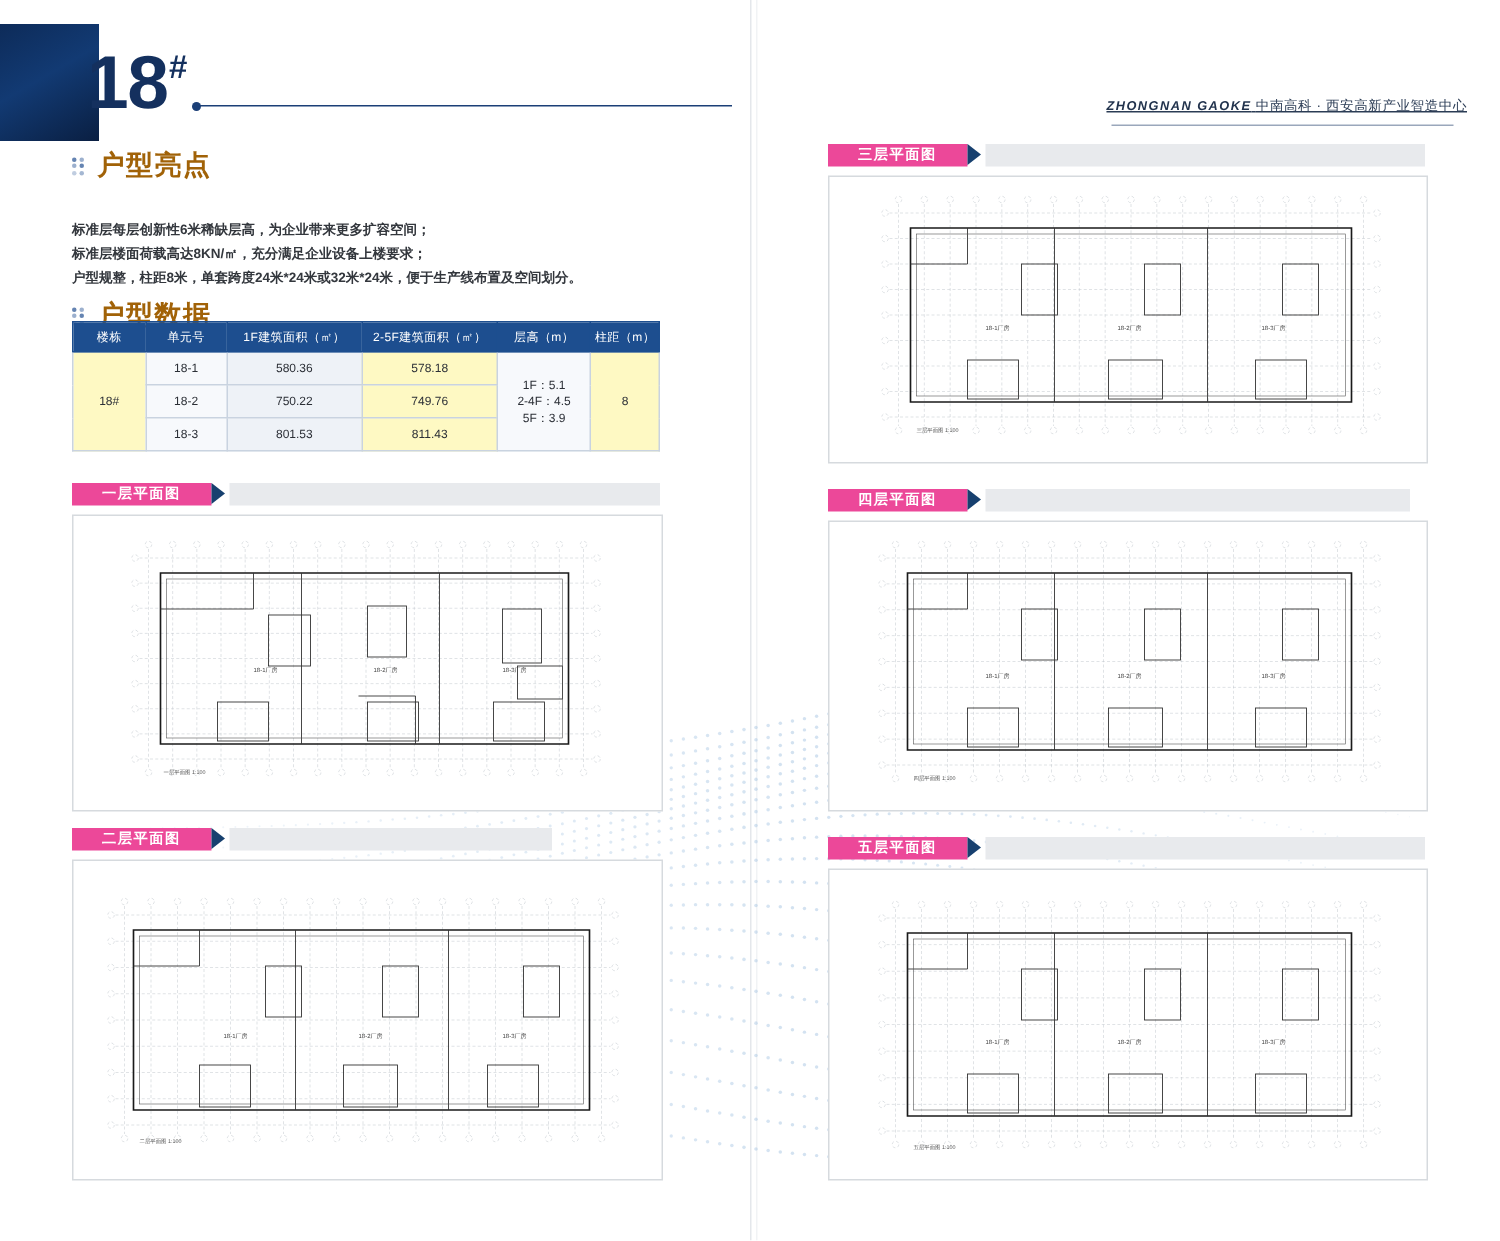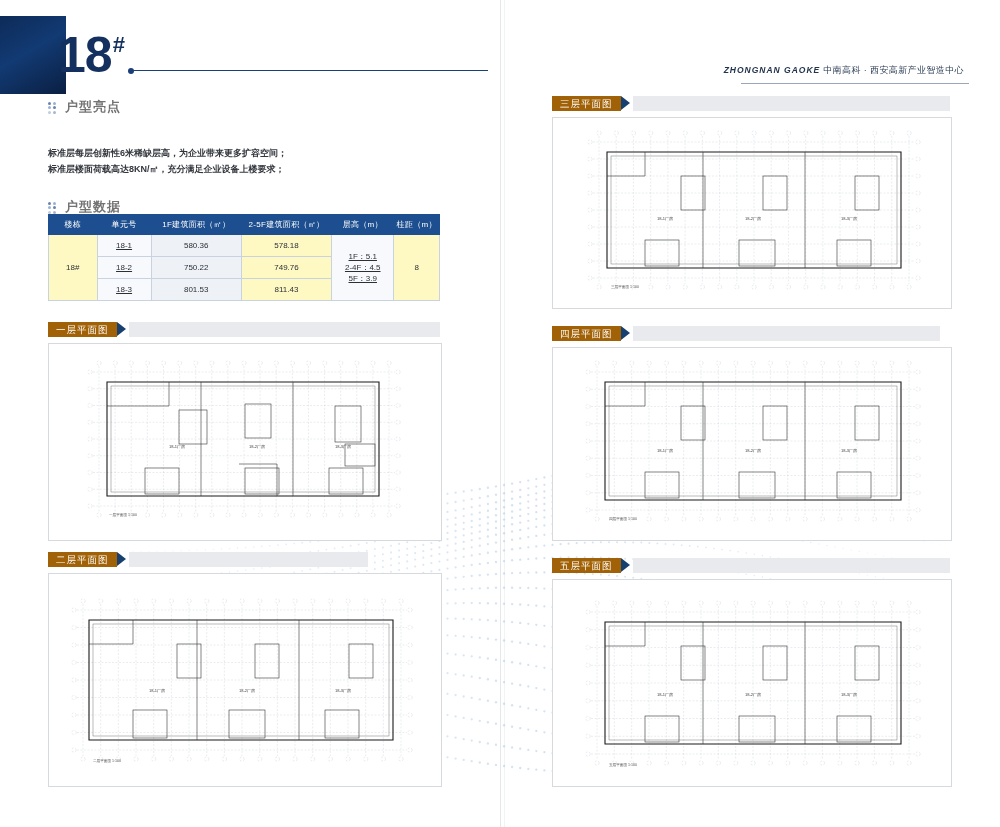--- a/index.html
+++ b/index.html
@@ -68,26 +68,27 @@
   .header-rule-right {
     position: absolute;
     left: 741px;
     top: 83px;
     width: 228px;
     height: 1px;
     background: #9aa7bb;
   }
   .brand-line {
     position: absolute;
-    right: 36px;
+    right: 22px;
     top: 64px;
     font-size: 9px;
     color: #2b3c55;
     letter-spacing: 0.4px;
     white-space: nowrap;
+    text-decoration: underline;
   }
   .brand-line .en {
     font-style: italic;
     font-weight: bold;
     letter-spacing: 1px;
     color: #22334d;
     font-size: 8.5px;
   }
   
   .fold {
@@ -126,23 +127,23 @@
     border-radius: 50%;
     opacity: .85;
   }
   .grid-icon i:nth-child(1){left:0;top:0}
   .grid-icon i:nth-child(2){left:4.5px;top:0;opacity:.55}
   .grid-icon i:nth-child(3){left:0;top:4.5px;opacity:.55}
   .grid-icon i:nth-child(4){left:4.5px;top:4.5px}
   .grid-icon i:nth-child(5){left:0;top:9px;opacity:.35}
   .grid-icon i:nth-child(6){left:4.5px;top:9px;opacity:.5}
   .sec-title {
-    font-size: 13px;
+    font-size: 18px;
     font-weight: bold;
-    color: #737373;
+    color: #a16207;
     letter-spacing: 1px;
   }
   
   .highlights {
     position: absolute;
     left: 48px;
     top: 145px;
     width: 430px;
     font-size: 9px;
     line-height: 16px;
@@ -169,36 +170,37 @@
     letter-spacing: .3px;
   }
   .data-table td {
     border: 1px solid #c9d3e0;
     text-align: center;
     height: 19px;
     background: #eef2f7;
     font-size: 8px;
   }
   .data-table td.alt { background: #fef9c3; }
-  .data-table td.white { background: #f7f9fc; text-decoration: underline; }
+  .data-table td.white { background: #f7f9fc; }
   
   .plan-head {
     position: absolute;
     height: 15px;
     display: flex;
     align-items: stretch;
   }
   .plan-head .tab {
-    background: #a16207;
+    background: #ec4899;
     color: #fff;
     font-size: 9.5px;
     line-height: 15px;
-    padding: 0 8px;
+    padding: 0 20px;
     letter-spacing: 1px;
     position: relative;
+    font-weight: bold;
   }
   .plan-head .tab:after {
     content: "";
     position: absolute;
     right: -9px; top: 0;
     width: 0; height: 0;
     border-left: 9px solid #17406f;
     border-top: 7.5px solid transparent;
     border-bottom: 7.5px solid transparent;
   }
@@ -252,20 +254,21 @@
         <i></i>
         <i></i>
         <i></i>
       </span>
     <span class="sec-title">户型亮点</span>
   </div>
 
   <div class="highlights">
     <div>标准层每层创新性6米稀缺层高，为企业带来更多扩容空间；</div>
     <div>标准层楼面荷载高达8KN/㎡，充分满足企业设备上楼要求；</div>
+    <div>户型规整，柱距8米，单套跨度24米*24米或32米*24米，便于生产线布置及空间划分。</div>
   </div>
 
   <div class="sec-head" style="left:48px; top:198px;">
     <span class="grid-icon">
         <i></i>
         <i></i>
         <i></i>
         <i></i>
         <i></i>
         <i></i>

